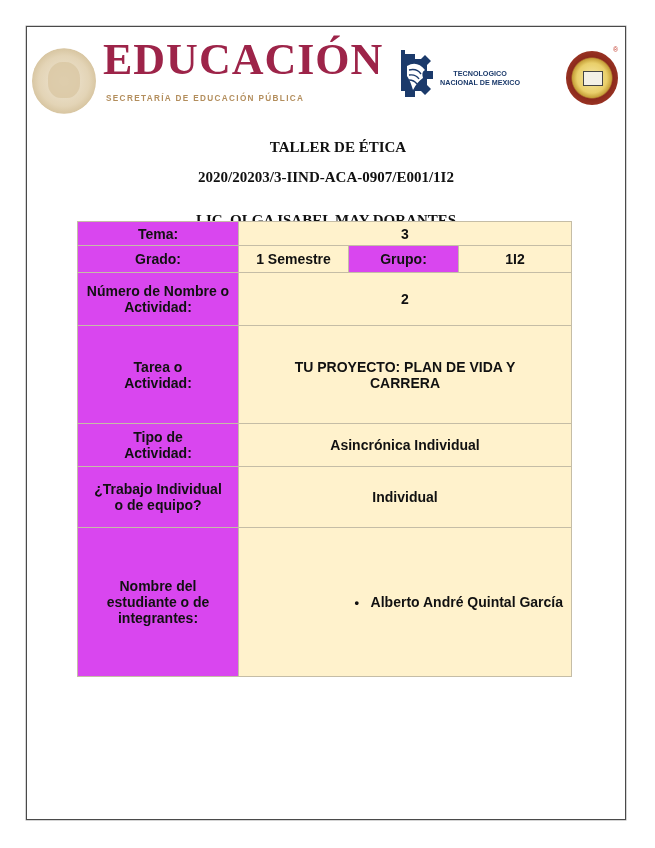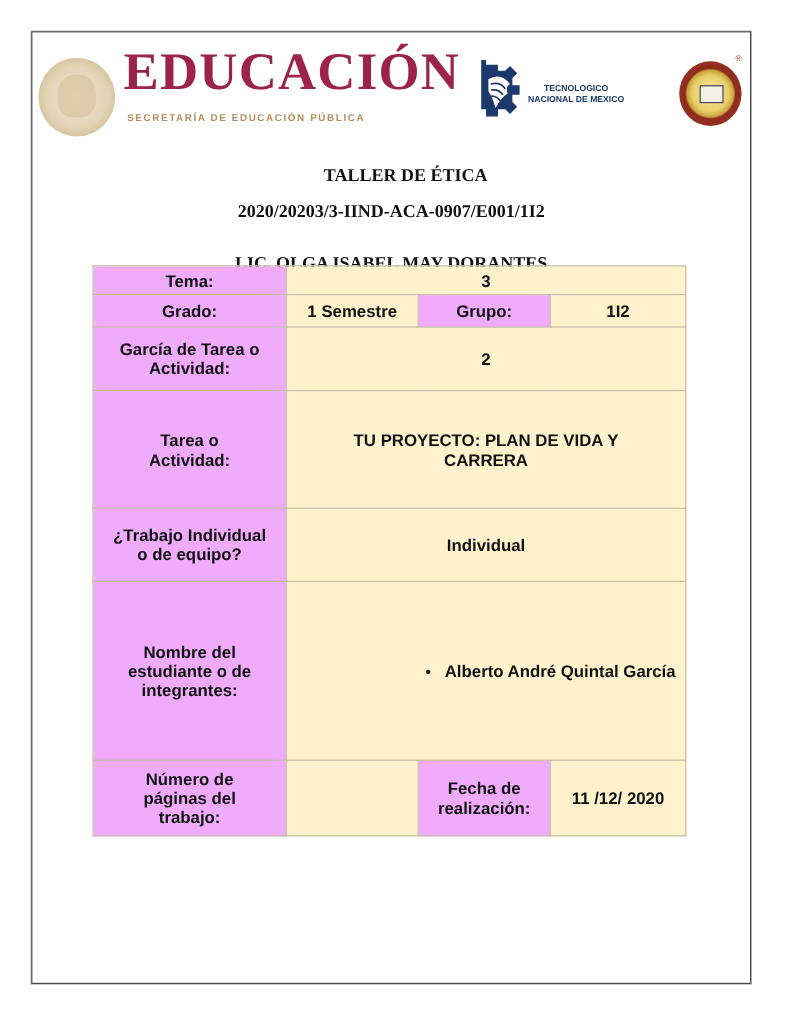--- a/index.html
+++ b/index.html
@@ -42,21 +42,21 @@
     font-weight: bold; font-size: 15px; color: #111; white-space: nowrap;
   }
   
   table.info {
     position: absolute; left: 77px; top: 221px; width: 494px; border-collapse: collapse; table-layout: fixed;
     font-family: "Liberation Sans", sans-serif; font-weight: bold; font-size: 14px; color: #111;
   }
   table.info td {
     border: 1px solid #c5bda6; text-align: center; vertical-align: middle; padding: 0 4px; line-height: 16px;
   }
-  td.lbl { background: #f0abfc; }
+  td.lbl { background: #d946ef; }
   td.val { background: #fff2cc; }
   .bullet-list { margin: 0; padding: 0; list-style: none; text-align: left; display: inline-block; }
   .bullet-list li::before { content: "\2022"; display: inline-block; width: 16px; font-size: 13px; }
 </style>
 </head>
 <body>
 
 <div class="page-frame"></div>
 
 <div class="seal">
@@ -96,39 +96,37 @@
     <td class="lbl">Tema:</td>
     <td class="val" colspan="3">3</td>
   </tr>
   <tr style="height:27px">
     <td class="lbl">Grado:</td>
     <td class="val">1 Semestre</td>
     <td class="lbl">Grupo:</td>
     <td class="val">1I2</td>
   </tr>
   <tr style="height:53px">
-    <td class="lbl">García de Tarea o Actividad:</td>
+    <td class="lbl">Número de Nombre o Actividad:</td>
     <td class="val" colspan="3">2</td>
   </tr>
   <tr style="height:98px">
     <td class="lbl" style="padding:0 34px">Tarea o Actividad:</td>
     <td class="val" colspan="3" style="padding:0 30px">TU PROYECTO: PLAN DE VIDA Y CARRERA</td>
+  </tr>
+  <tr style="height:43px">
+    <td class="lbl" style="padding:0 34px">Tipo de Actividad:</td>
+    <td class="val" colspan="3">Asincrónica Individual</td>
   </tr>
   <tr style="height:61px">
     <td class="lbl" style="padding:0 14px">¿Trabajo Individual o de equipo?</td>
     <td class="val" colspan="3">Individual</td>
   </tr>
   <tr style="height:149px">
     <td class="lbl" style="padding:0 24px">Nombre del estudiante o de integrantes:</td>
     <td class="val" colspan="3" style="text-align:right; padding-right:8px">
       <ul class="bullet-list">
         <li>Alberto André  Quintal García</li>
       </ul>
     </td>
   </tr>
-  <tr style="height:63px">
-    <td class="lbl" style="padding:0 24px">Número de páginas del trabajo:</td>
-    <td class="val"></td>
-    <td class="lbl">Fecha de realización:</td>
-    <td class="val">11 /12/ 2020</td>
-  </tr>
 </tbody>
   </table>
 
 </body></html>

